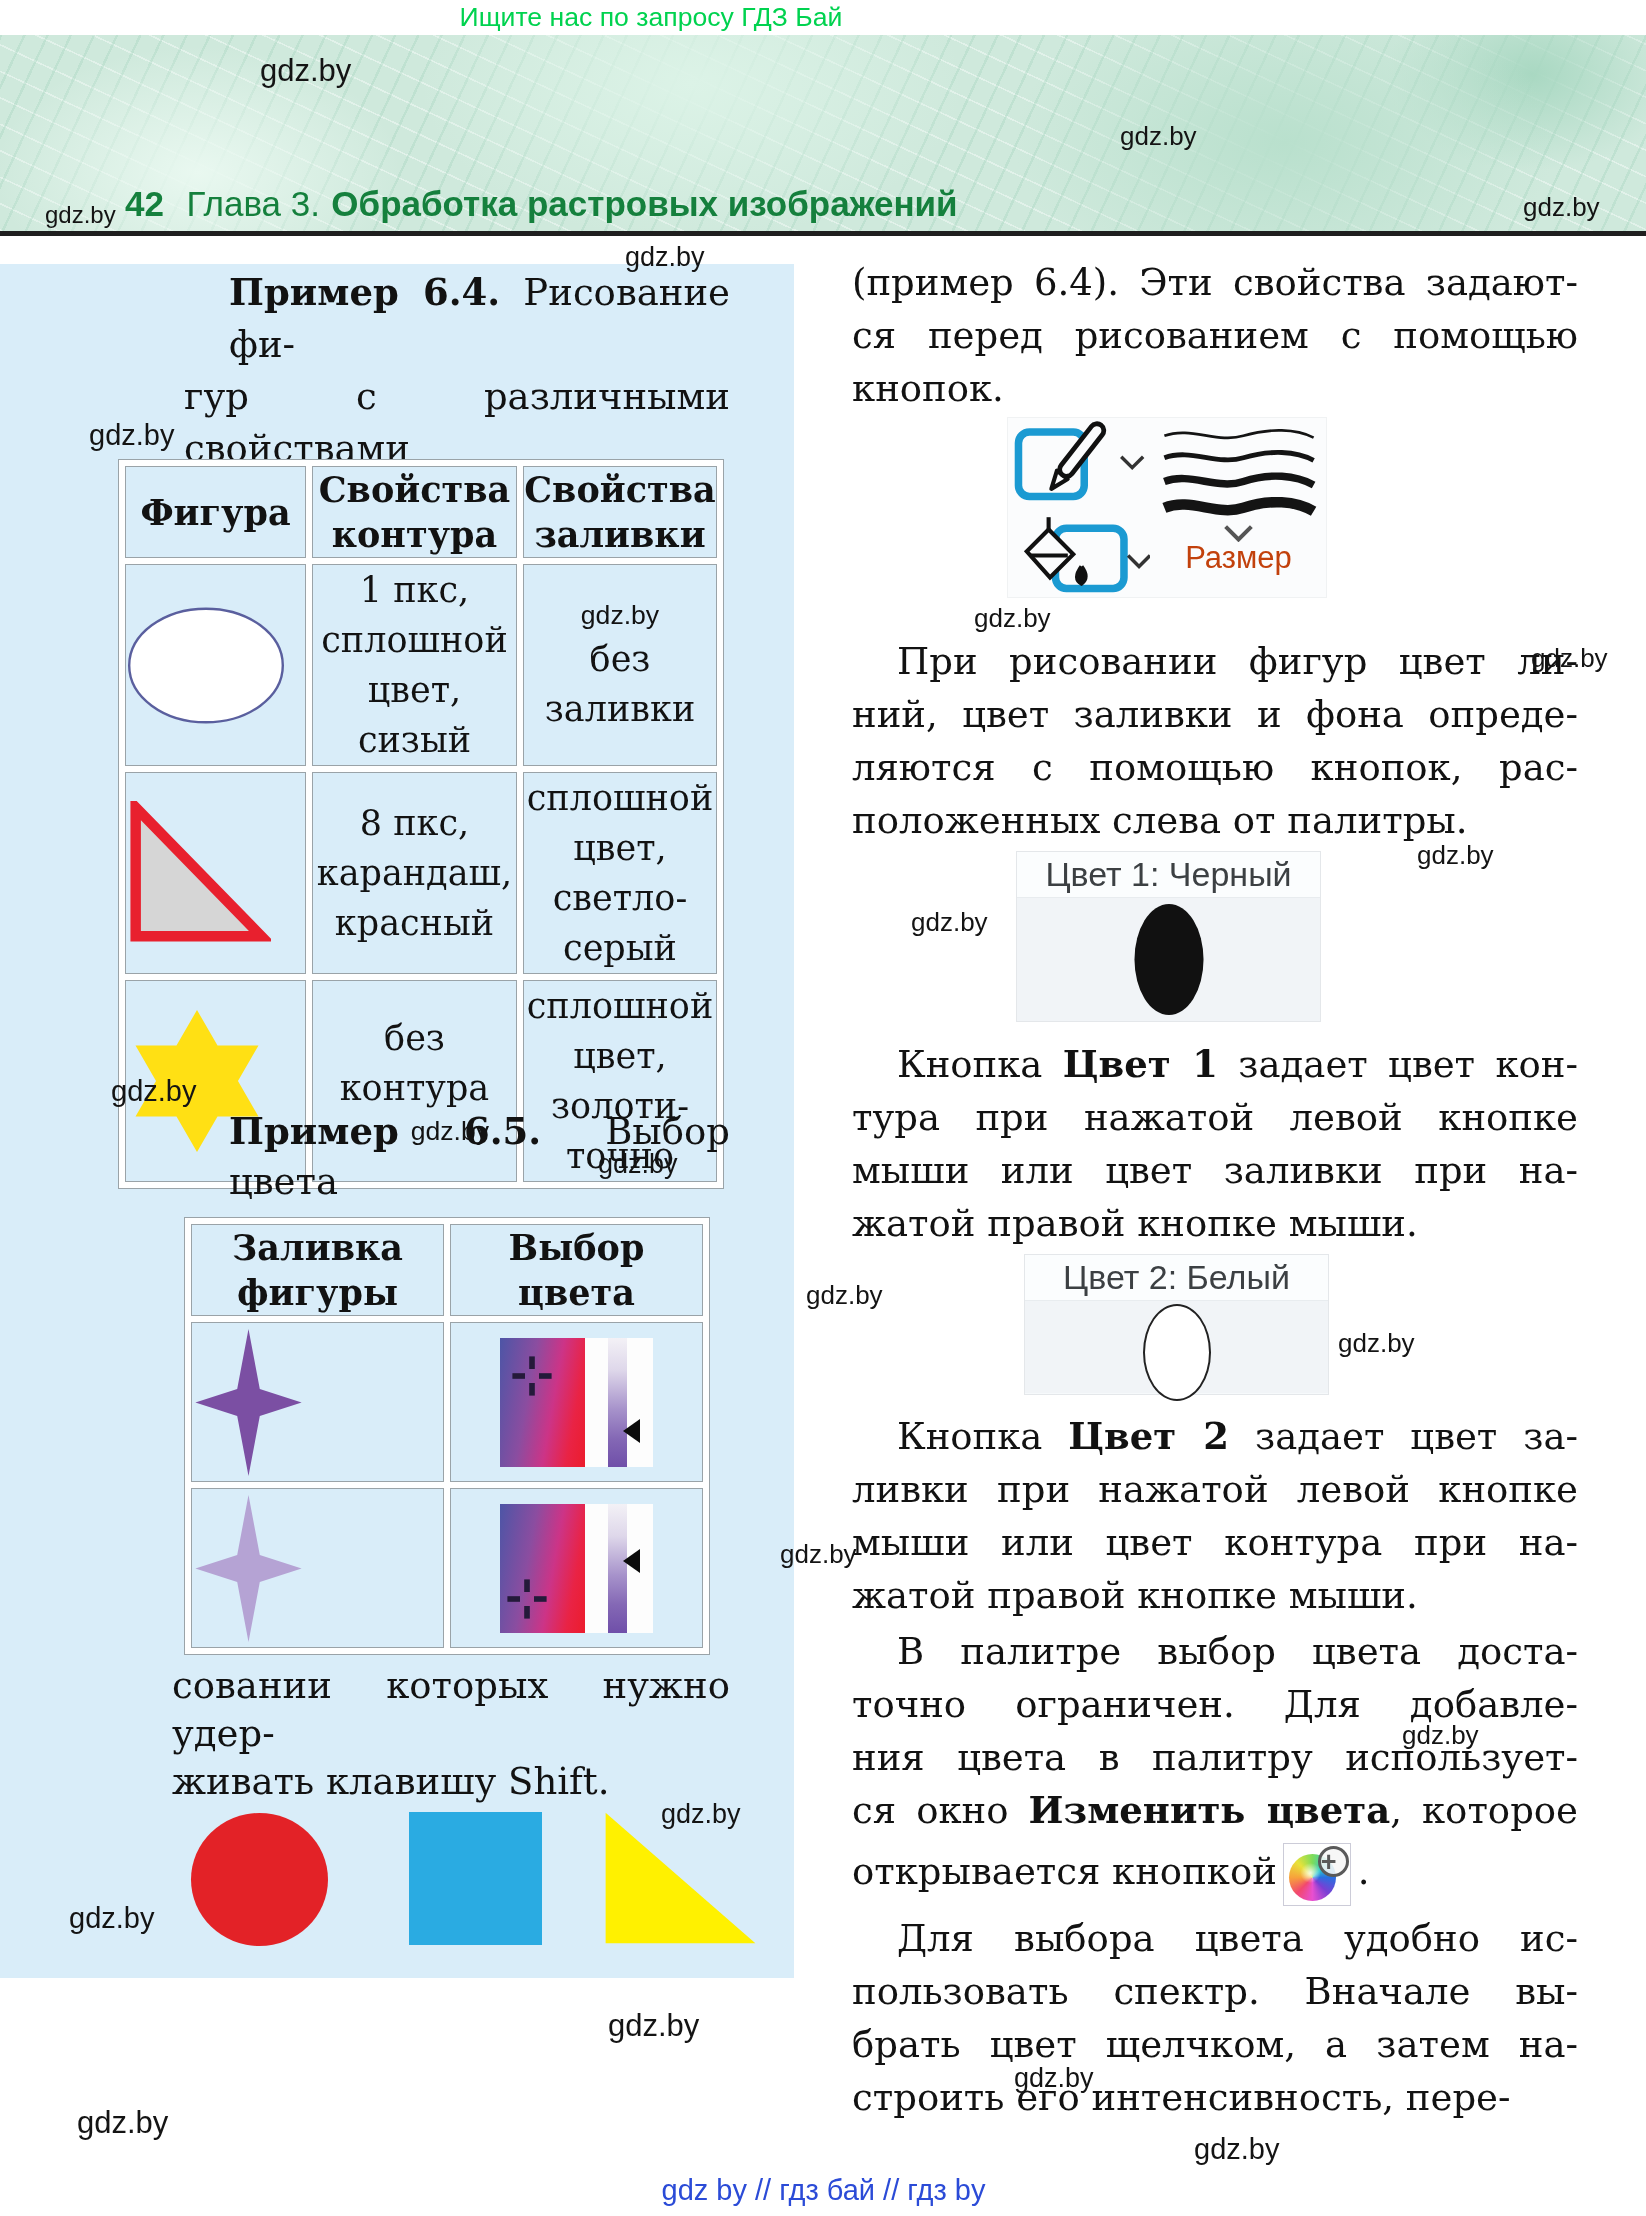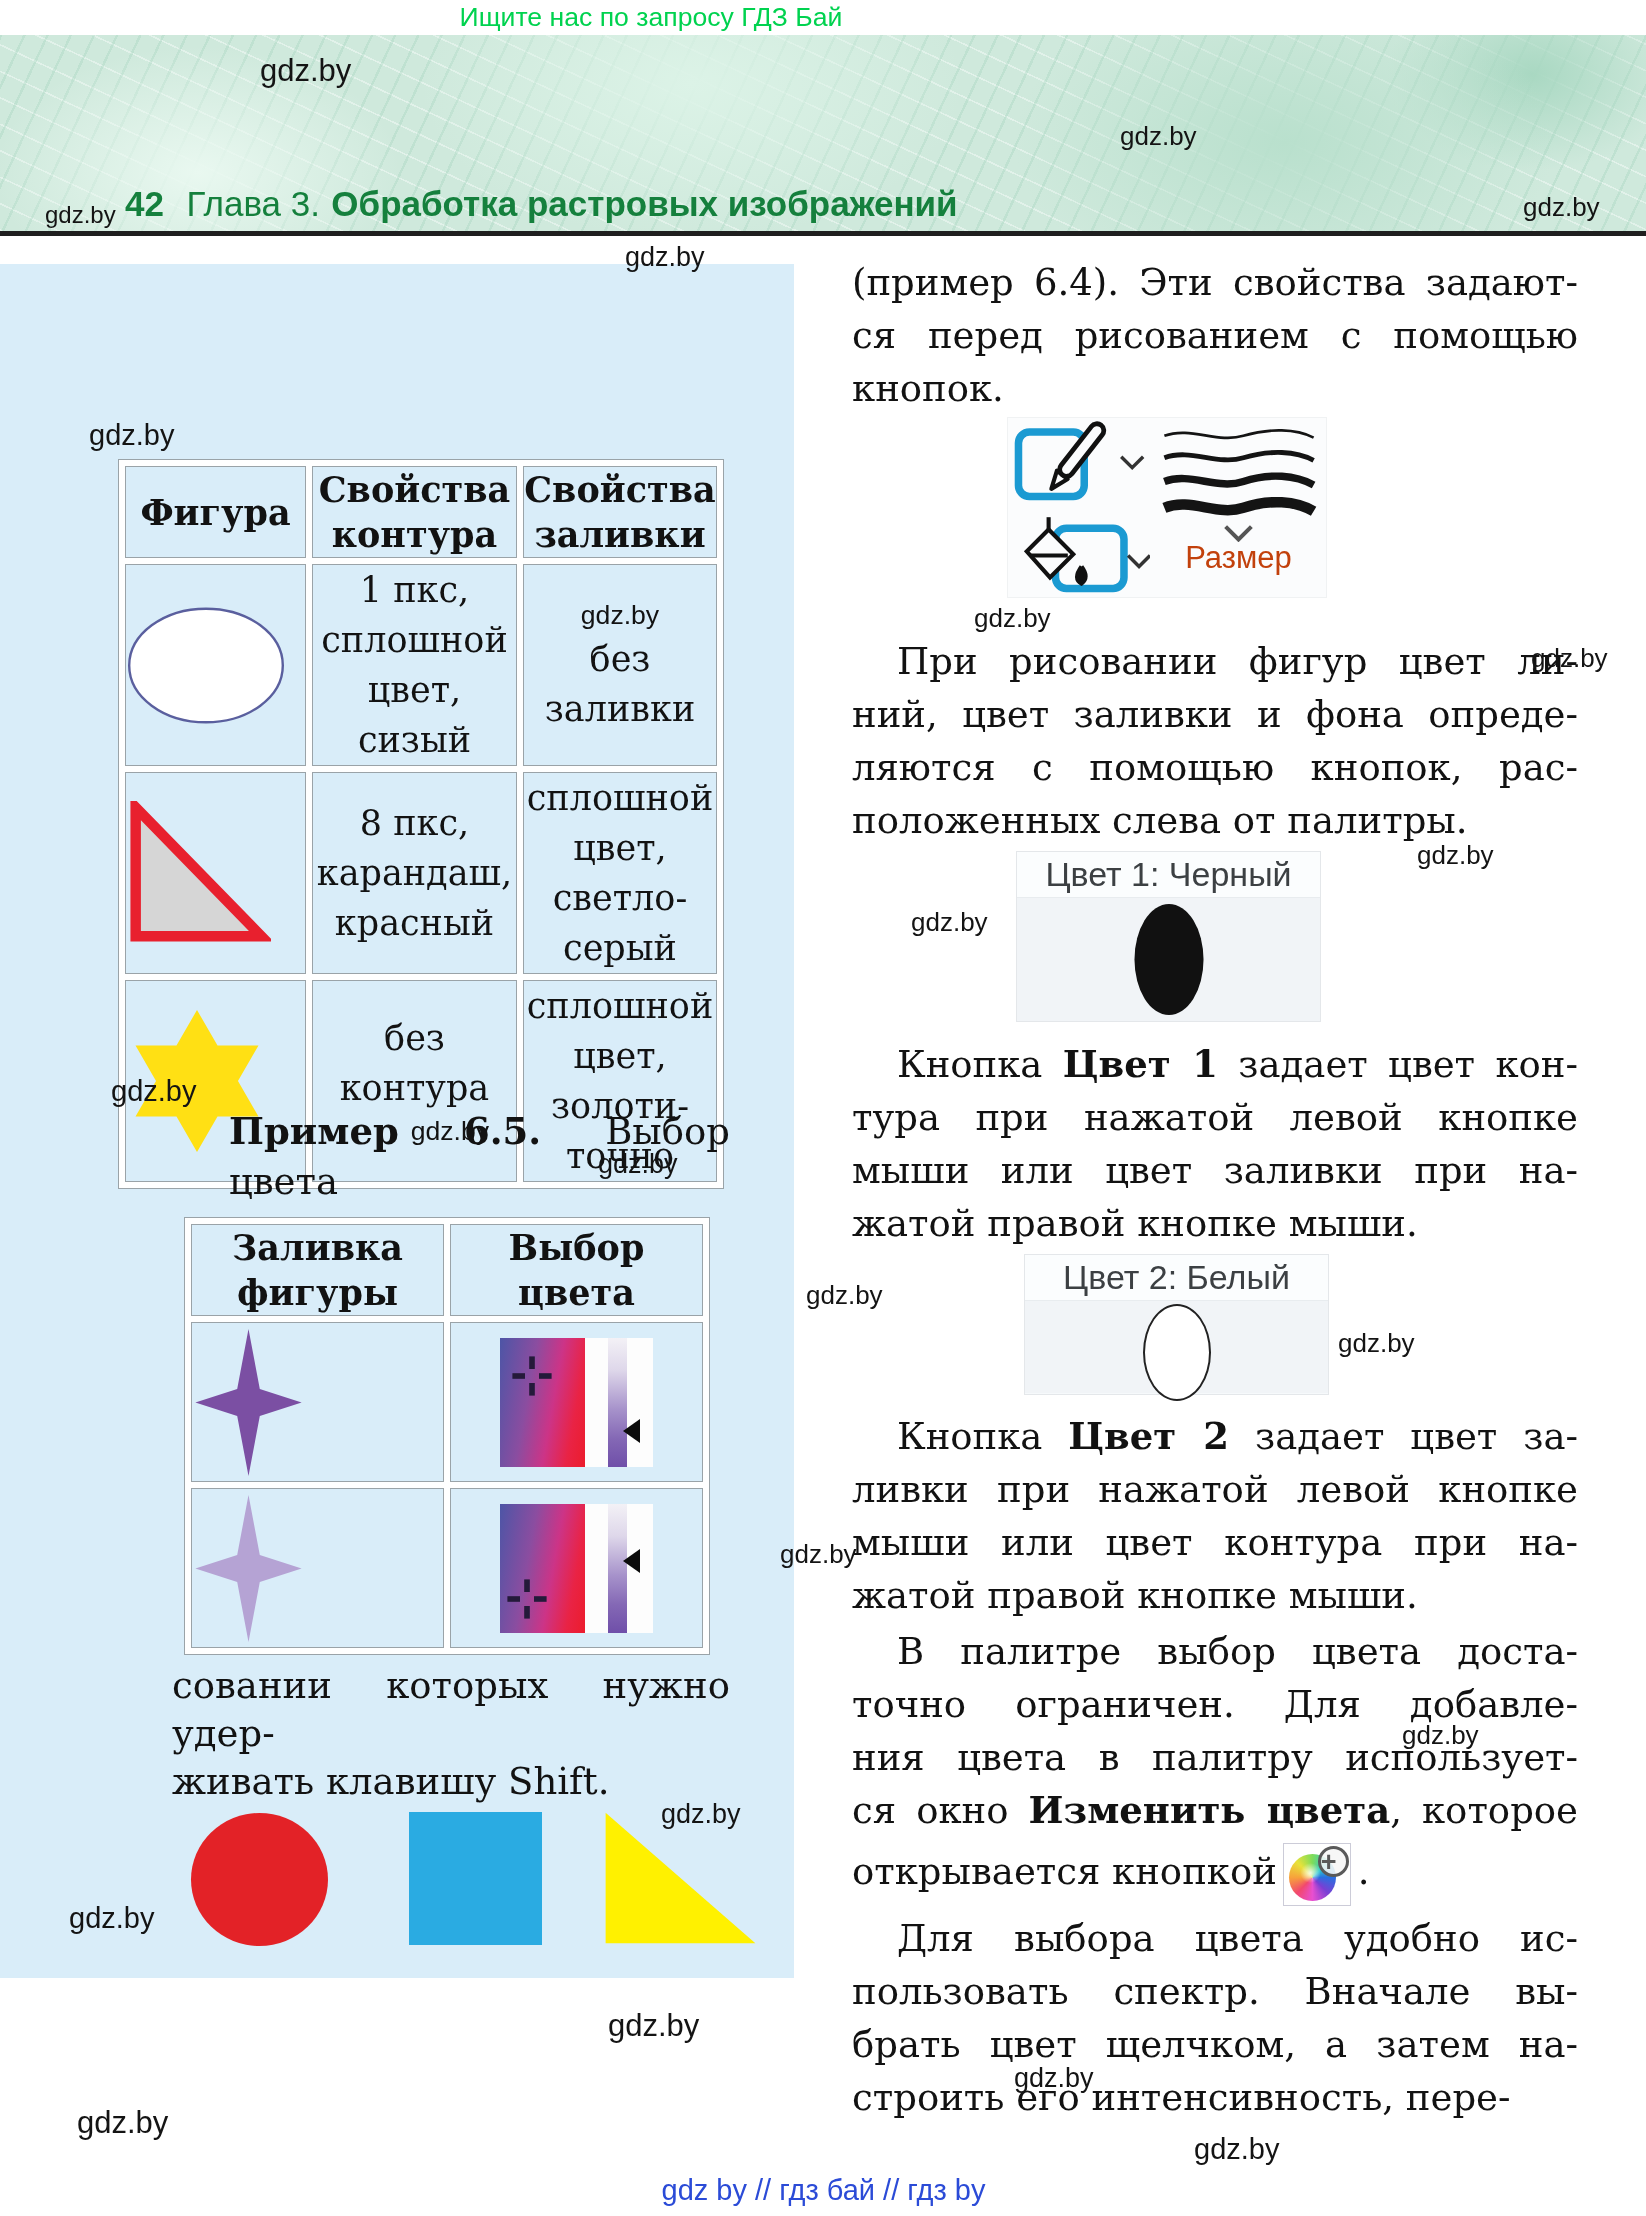--- a/index.html
+++ b/index.html
@@ -86,20 +86,25 @@
   </div>
 
   <div class="band"></div>
   <div class="chapterline">
     <span class="pn">42</span><span class="ch">Глава 3.</span><span class="tt">Обработка растровых изображений</span>
   </div>
   <div class="rule"></div>
 
   <div class="bluepanel"></div>
 
+  <div class="block" style="left:184px;top:266px;width:546px;">
+    <div class="jline ind"><span class="b">Пример 6.4.</span> <span>Рисование фи-</span></div>
+    <div class="jline">гур с различными свойствами</div>
+    <div class="jleft">контура и заливки.</div>
+  </div>
 
   <div class="tbl" style="left:118px;top:459px;">
     <div class="trow">
       <div class="tcell thead" style="width:179px;height:71px;">
           <div>Фигура</div>
         </div>
       <div class="tcell thead" style="width:203px;height:71px;">
         <div>Свойства</div>
         <div>контура</div>
       </div>

